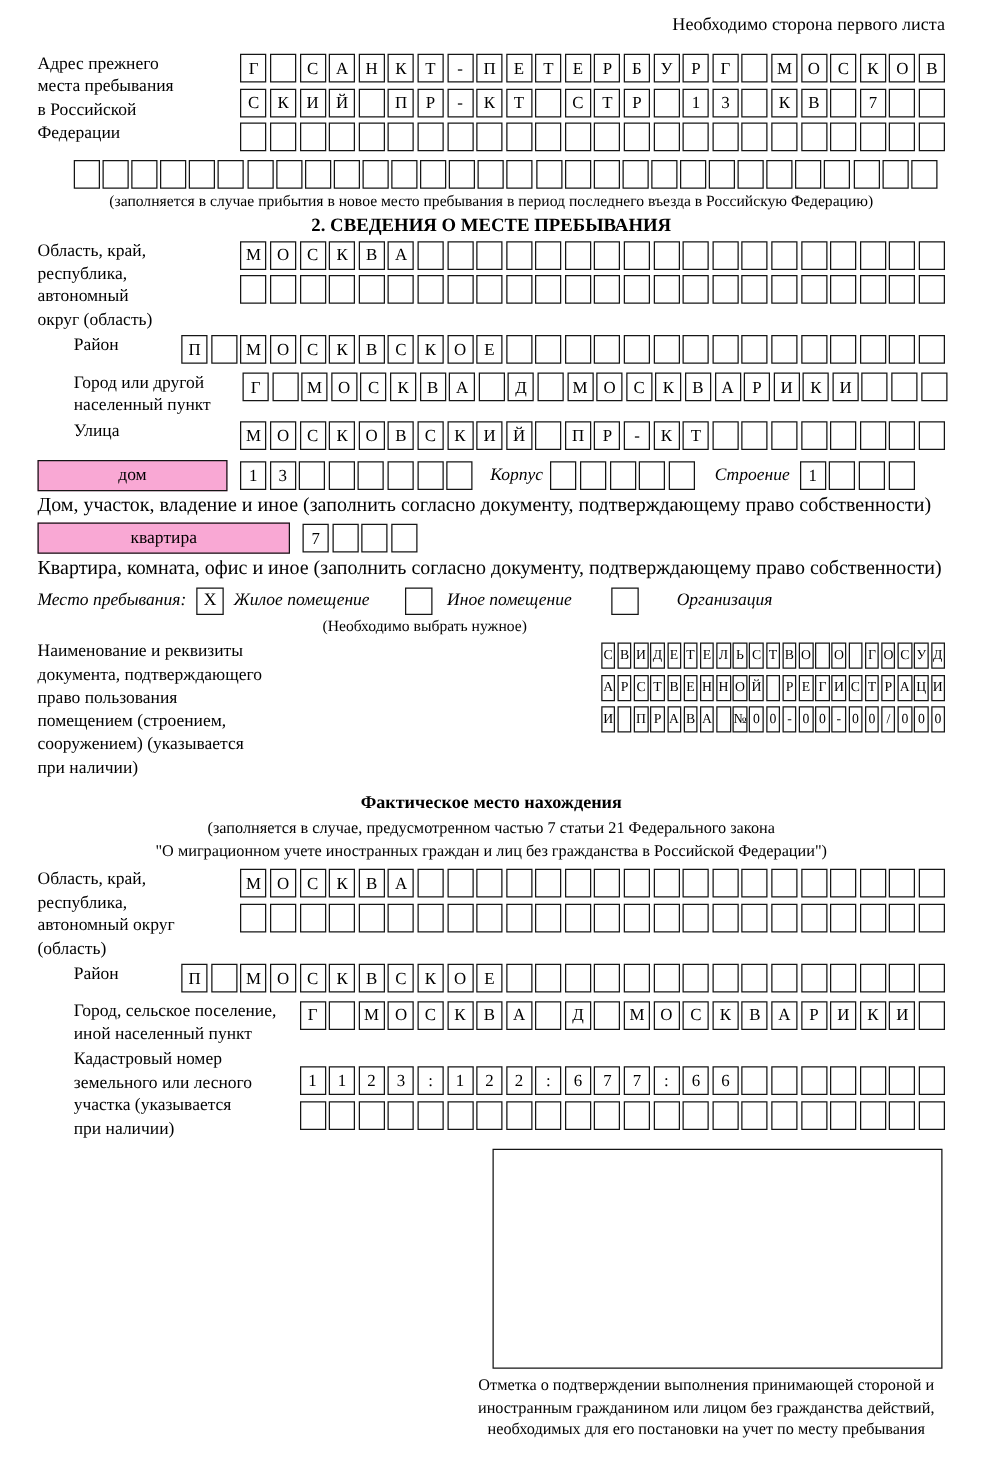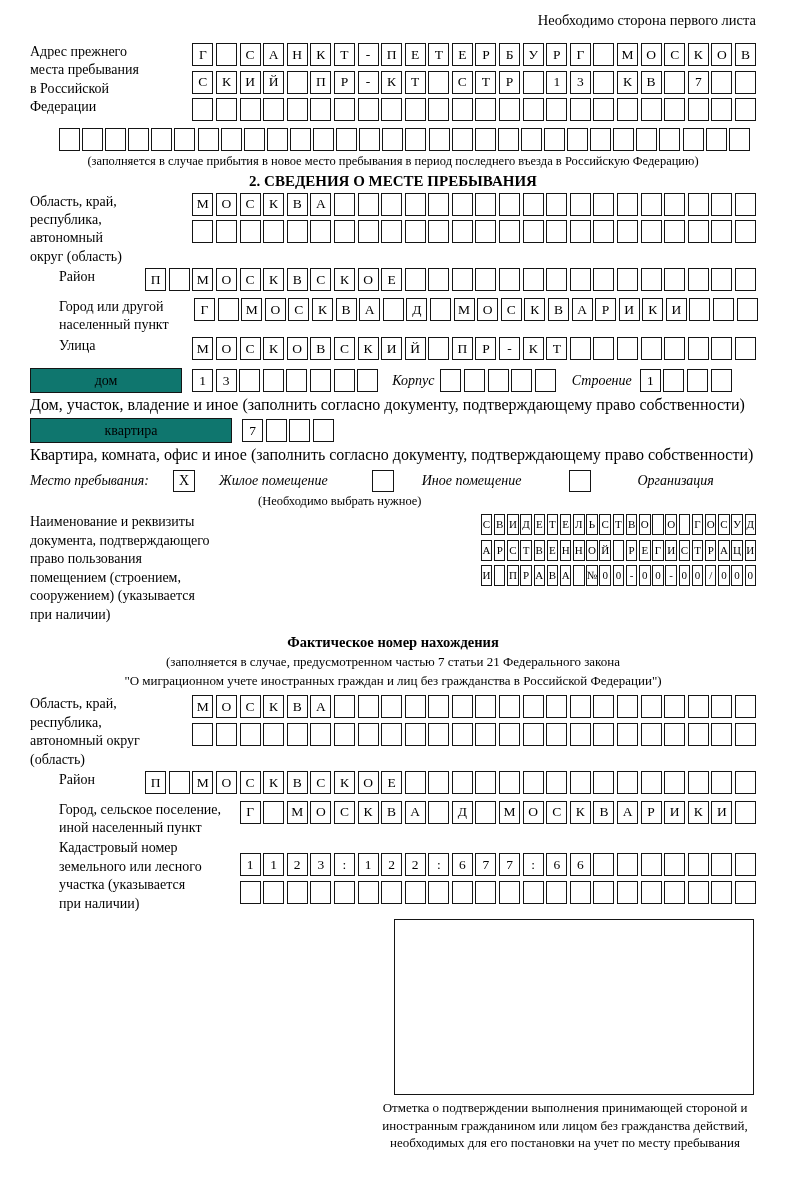--- a/index.html
+++ b/index.html
@@ -18,27 +18,27 @@
         font-size:13.5px;line-height:1;background:#fff;}
   .cells .cell:last-child{margin-right:0;}
   .row-full .cell{margin-right:2.1px;}
   .cell-sm .cell{width:9.5px;height:19px;border-width:1.3px;margin-right:1.7px;font-size:11px;}
 
   .center-note{text-align:center;font-size:12.5px;margin-top:3px;}
   .section-title{text-align:center;font-weight:bold;font-size:15px;margin-top:4px;}
 
   .house-row{display:flex;align-items:center;margin-top:4px;}
   .widebox{border:1.5px solid #151515;height:23px;display:flex;align-items:center;
-           justify-content:center;font-size:14px;flex:none;background:#0f766e;}
+           justify-content:center;font-size:14px;flex:none;background:#f9a8d4;}
   .widebox.house{width:150px;}
   .widebox.apt{width:200px;}
   .inline-lbl{font-size:14px;flex:none;font-style:italic;}
   .caption{font-size:16px;margin-top:3px;}
 
-  .stay-row{display:flex;align-items:center;margin-top:6px;gap:16px;}
+  .stay-row{display:flex;align-items:center;margin-top:6px;}
   .checkbox{flex:none;width:20px;height:20px;border:1.5px solid #151515;
             display:inline-flex;align-items:center;justify-content:center;
             font-size:14px;background:#fff;}
   .stay-note{font-size:12.5px;margin-top:2px;margin-left:228px;}
 
   .fact-title{text-align:center;font-weight:bold;font-size:14.5px;margin-top:10px;}
   .fact-note{text-align:center;font-size:13px;margin-top:3px;}
 
   .stamp-wrap{position:relative;height:276px;margin-top:6px;}
   .stamp-box{position:absolute;top:0;right:2px;width:358px;height:174px;border:1.6px solid #151515;background:#fff;}
@@ -460,21 +460,21 @@
           <span class="cell">0</span>
           <span class="cell">0</span>
           <span class="cell">/</span>
           <span class="cell">0</span>
           <span class="cell">0</span>
           <span class="cell">0</span>
         </div>
     </div>
   </div>
 
-  <div class="fact-title">Фактическое номер нахождения</div>
+  <div class="fact-title">Фактическое место нахождения</div>
   <div class="fact-note">(заполняется в случае, предусмотренном частью 7 статьи 21 Федерального закона</div>
   <div class="fact-note">"О миграционном учете иностранных граждан и лиц без гражданства в Российской Федерации")</div>
 
   <div class="field mt6">
     <div class="label" style="width:135px;">Область, край,
 республика,
 автономный округ
 (область)</div>
     <div class="rows">
       <div class="cells">

